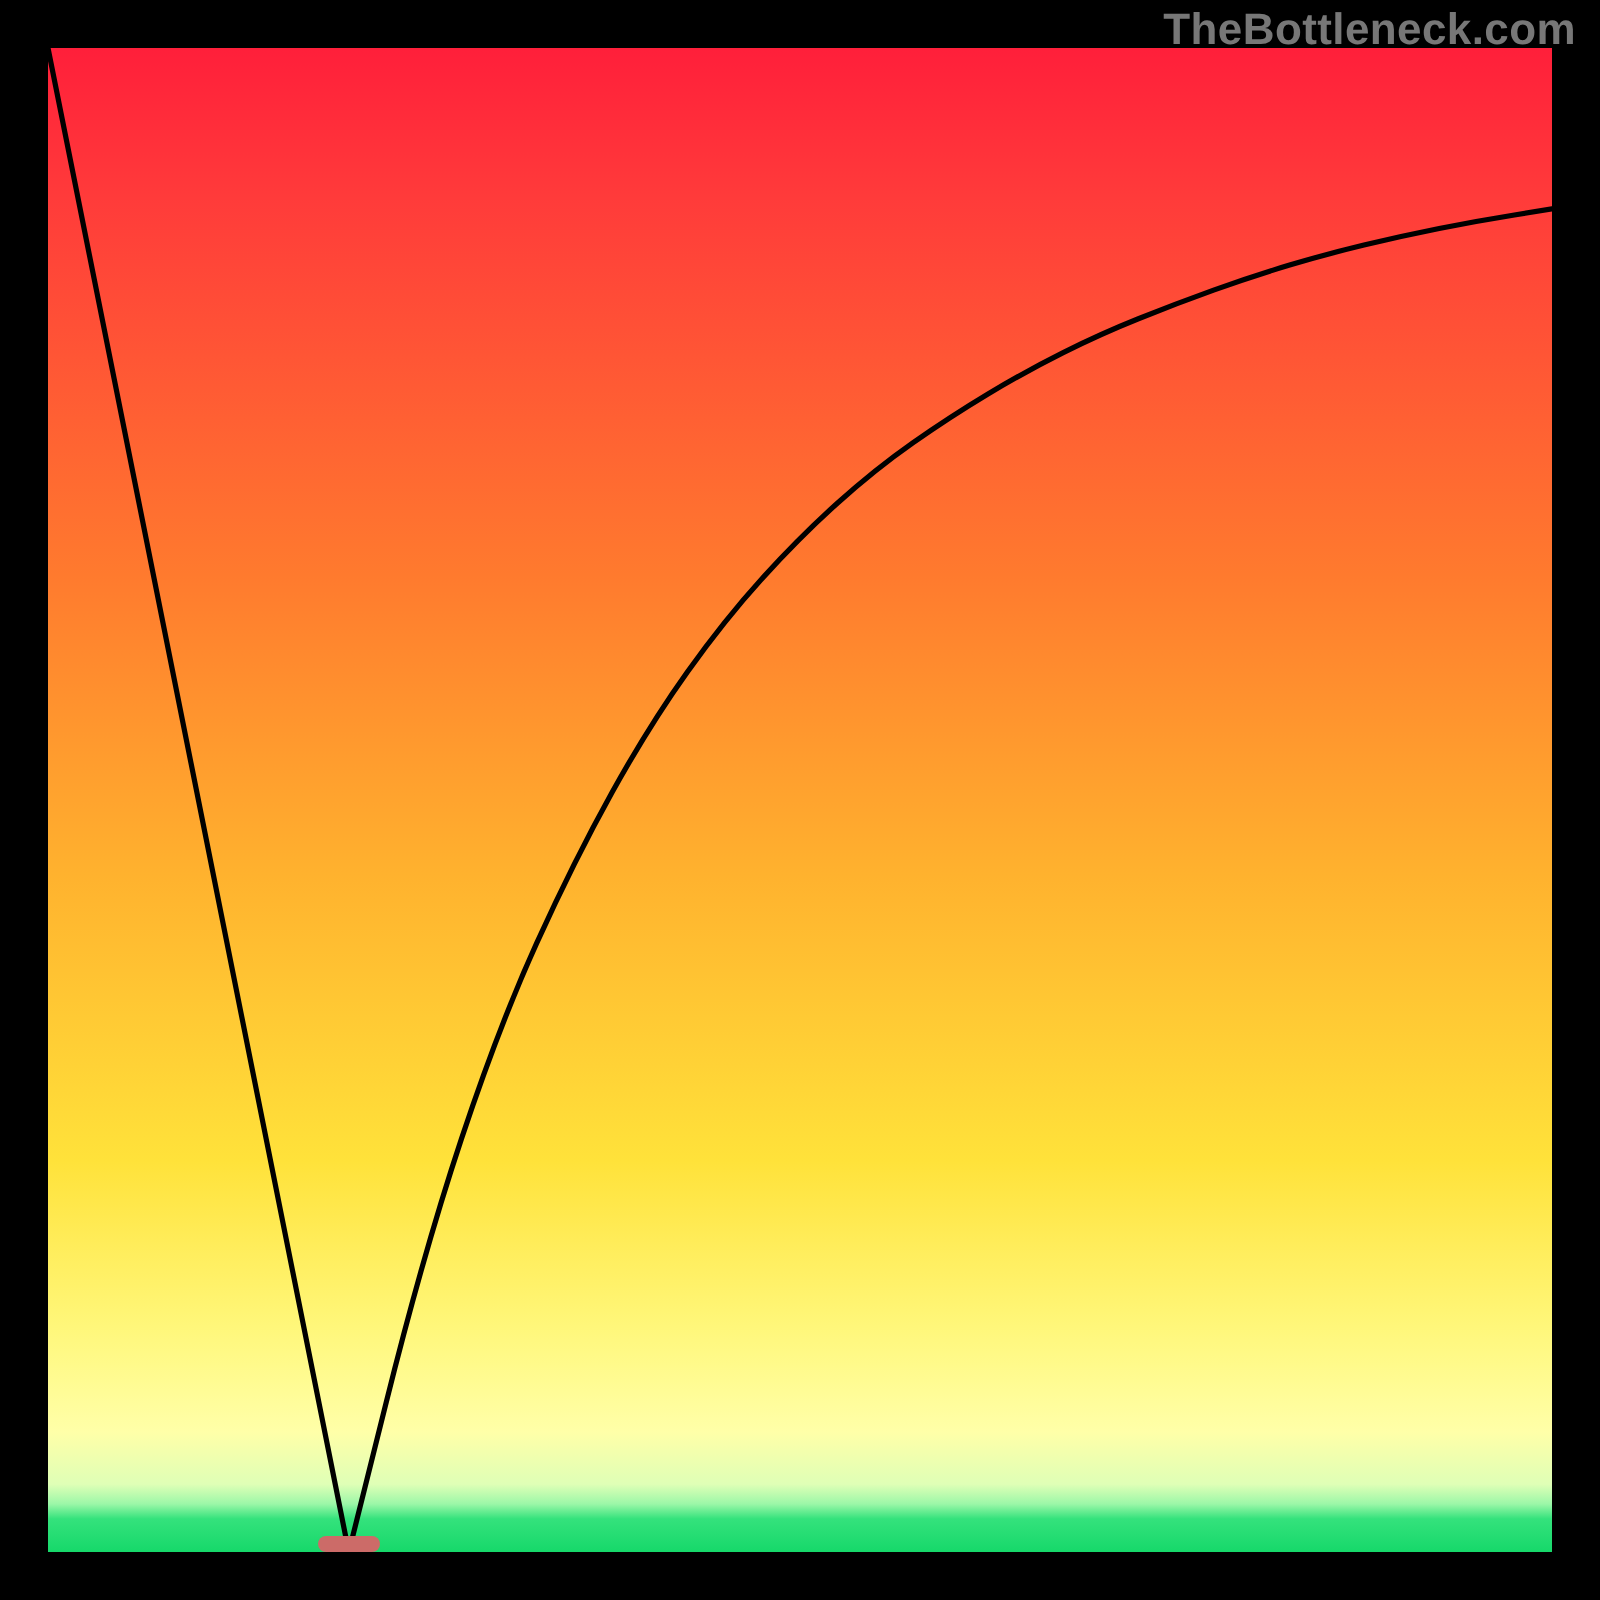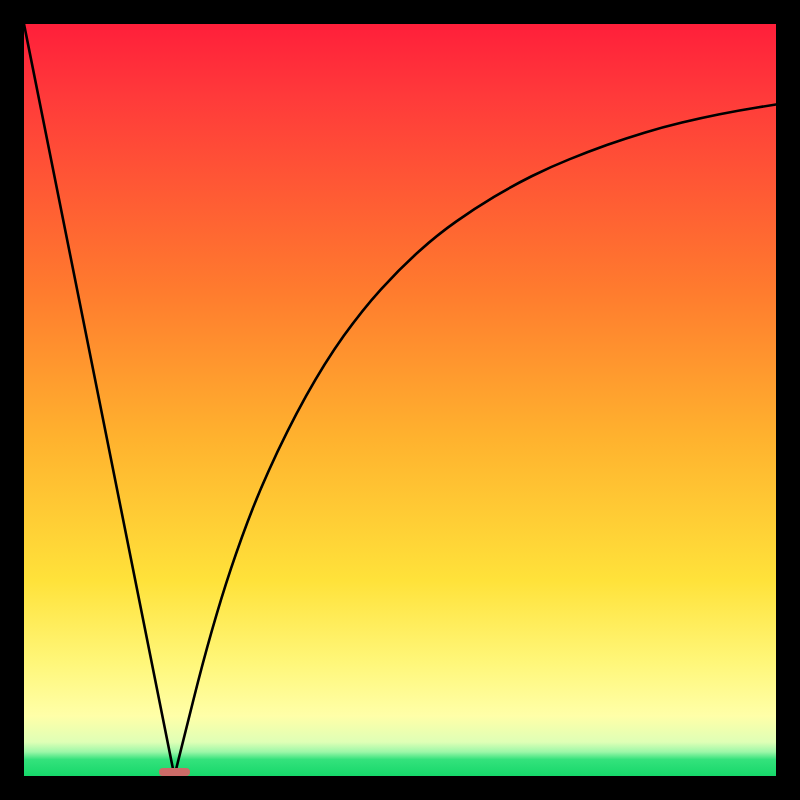--- a/index.html
+++ b/index.html
@@ -64,20 +64,21 @@
   .marker {
     position: absolute;
     background: #cc6b68;
     border-radius: 6px;
   }
 </style>
 </head>
 <body>
 
 <div class="stage">
+  <div class="watermark">TheBottleneck.com</div>
 
   <div class="plot">
     <div class="gradient"></div>
 
     <svg class="curve" viewBox="0 0 752 752" preserveAspectRatio="none">
       <path id="left-line" fill="none" stroke="#000" stroke-width="2.6" stroke-linecap="round" d="M 0 0 L 150.4 752"></path>
       <path id="right-curve" fill="none" stroke="#000" stroke-width="2.6" stroke-linecap="round" d="M 150.4 752 Q 150.4 752 169.2 676.8 Q 188 601.6 206.8 545.2 Q 225.6 488.8 244.39999999999998 447.44 Q 263.2 406.08 282 372.24 Q 300.8 338.4 319.6 312.08 Q 338.40000000000003 285.76 357.20000000000005 265.08 Q 376 244.39999999999998 394.8 227.48000000000002 Q 413.6 210.56000000000006 432.4 197.40000000000003 Q 451.2 184.24 470 172.95999999999998 Q 488.8 161.67999999999995 507.6 152.27999999999997 Q 526.4 142.88 545.2 135.36 Q 564 127.84000000000003 582.8 121.072 Q 601.6 114.30399999999997 620.4 108.66399999999999 Q 639.1999999999999 103.024 658 98.512 Q 676.8000000000001 94 695.6 90.24000000000001 Q 714.4 86.48000000000002 733.2 83.47199999999998 T 752 80.46399999999994"></path>
     </svg>
 
     <div id="marker" class="marker" style="width: 31.584px; height: 8.272px; left: 134.608px; top: 743.728px; background: rgb(204, 107, 104);"></div>

